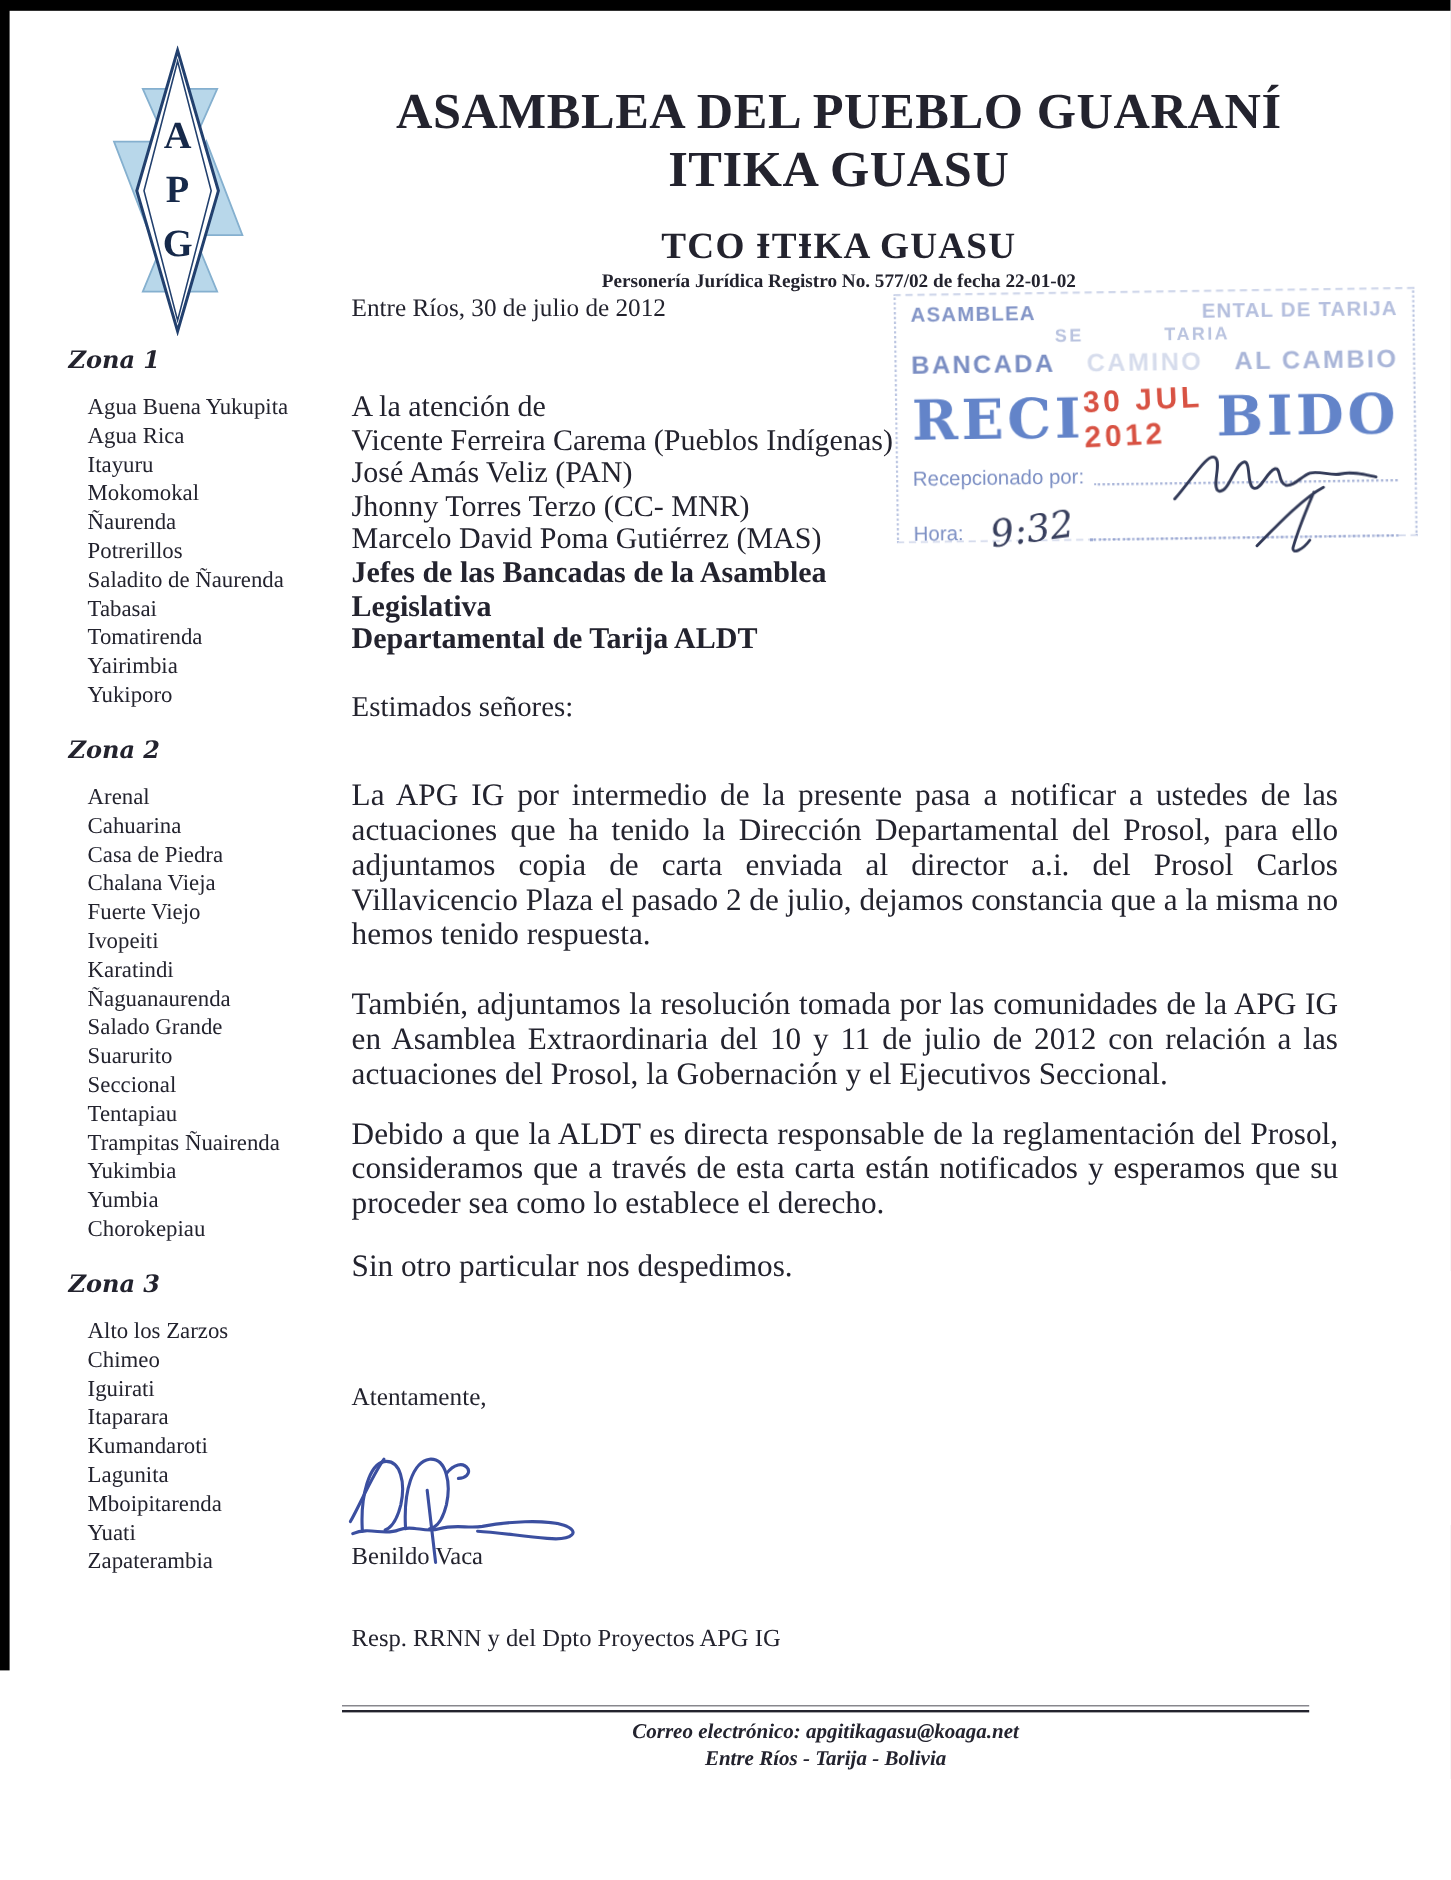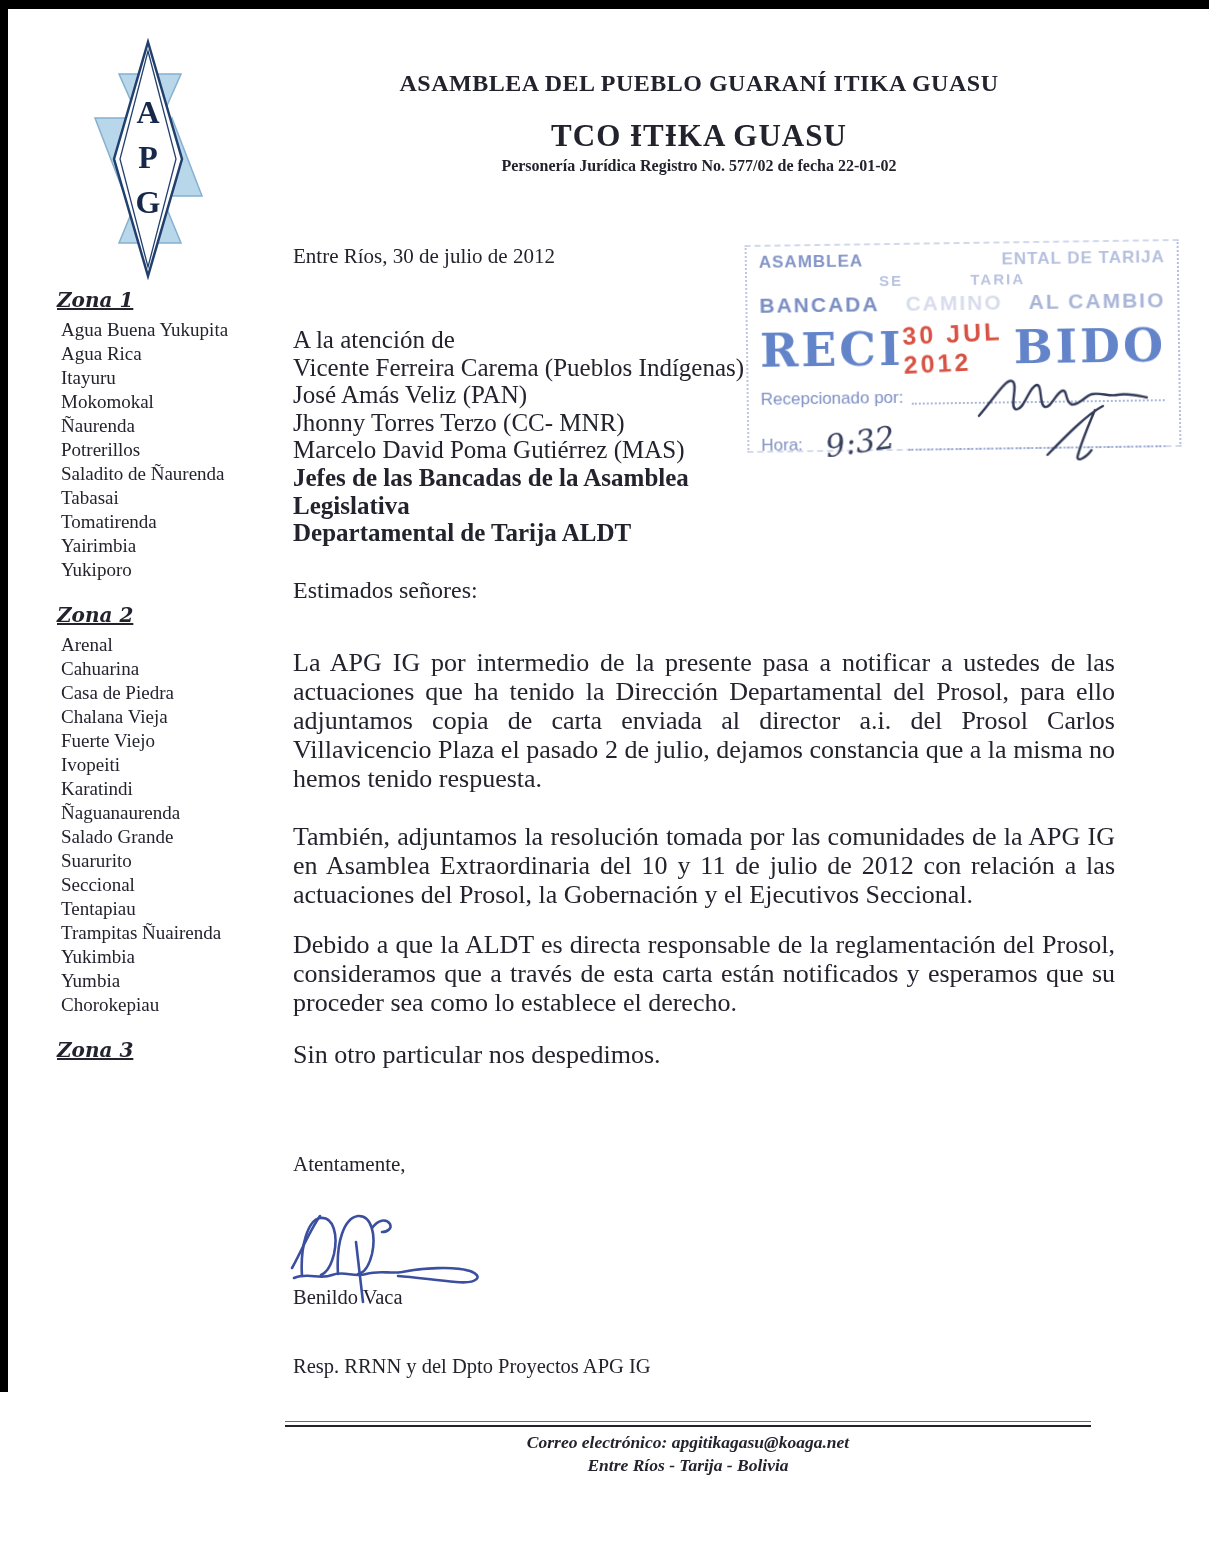--- a/index.html
+++ b/index.html
@@ -7,29 +7,29 @@
         font-family:"Liberation Serif", serif;color:#23232e;}
   
   .scan-top{position:absolute;left:0;top:0;width:1209px;height:9px;background:#000;}
   .scan-left{position:absolute;left:0;top:0;width:8px;height:1392px;background:#000;}
 
   
   .logo{position:absolute;left:92px;top:38px;width:112px;height:242px;}
 
   
   .header{position:absolute;left:270px;top:70px;width:858px;text-align:center;}
-  .org-name{font-size:24px;font-weight:bold;letter-spacing:.5px;}
+  .org-name{font-size:42px;font-weight:bold;letter-spacing:.5px;}
   .territory{font-size:31px;font-weight:bold;letter-spacing:1px;margin-top:21px;}
   .registry{font-size:16px;font-weight:bold;margin-top:3px;}
 
   
   .sidebar{position:absolute;left:57px;top:288px;width:235px;font-size:19px;line-height:24px;}
   .zone{margin-bottom:21px;}
-  .zone-title{font-family:"DejaVu Serif", serif;font-weight:bold;font-style:italic;font-size:20px;margin-bottom:6px;text-decoration:underline;}
-  .zone ul{list-style:none;margin:4px;padding:0;}
+  .zone-title{font-family:"DejaVu Serif", serif;font-weight:bold;font-style:italic;font-size:20px;margin-bottom:6px;}
+  .zone ul{list-style:none;margin:16px;padding:0;}
 
   
   .dateline{position:absolute;left:293px;top:244px;font-size:21px;}
   .recipients{position:absolute;left:293px;top:326px;font-size:25px;line-height:27.6px;width:470px;}
   .recipients .bold{font-weight:bold;}
   .salutation{position:absolute;left:293px;top:577px;font-size:24px;}
   .para{position:absolute;left:293px;width:822px;font-size:26px;line-height:29px;text-align:justify;}
   #p1{top:648px;} #p2{top:822px;} #p3{top:930px;} #p4{top:1040px;text-align:left;}
   .closing{position:absolute;left:293px;top:1152px;font-size:21px;}
   .sig-svg{position:absolute;left:286px;top:1202px;}
@@ -162,20 +162,31 @@
         <li>Seccional</li>
         <li>Tentapiau</li>
         <li>Trampitas Ñuairenda</li>
         <li>Yukimbia</li>
         <li>Yumbia</li>
         <li>Chorokepiau</li>
       </ul>
     </div>
     <div class="zone">
       <div class="zone-title">Zona 3</div>
+      <ul>
+        <li>Alto los Zarzos</li>
+        <li>Chimeo</li>
+        <li>Iguirati</li>
+        <li>Itaparara</li>
+        <li>Kumandaroti</li>
+        <li>Lagunita</li>
+        <li>Mboipitarenda</li>
+        <li>Yuati</li>
+        <li>Zapaterambia</li>
+      </ul>
     </div>
   </div>
 
   <div class="dateline">Entre Ríos, 30 de julio de 2012</div>
 
   <div class="recipients">
     <div>A la atención de</div>
     <div>Vicente Ferreira Carema (Pueblos Indígenas)</div>
     <div>José Amás Veliz (PAN)</div>
     <div>Jhonny Torres Terzo (CC- MNR)</div>

